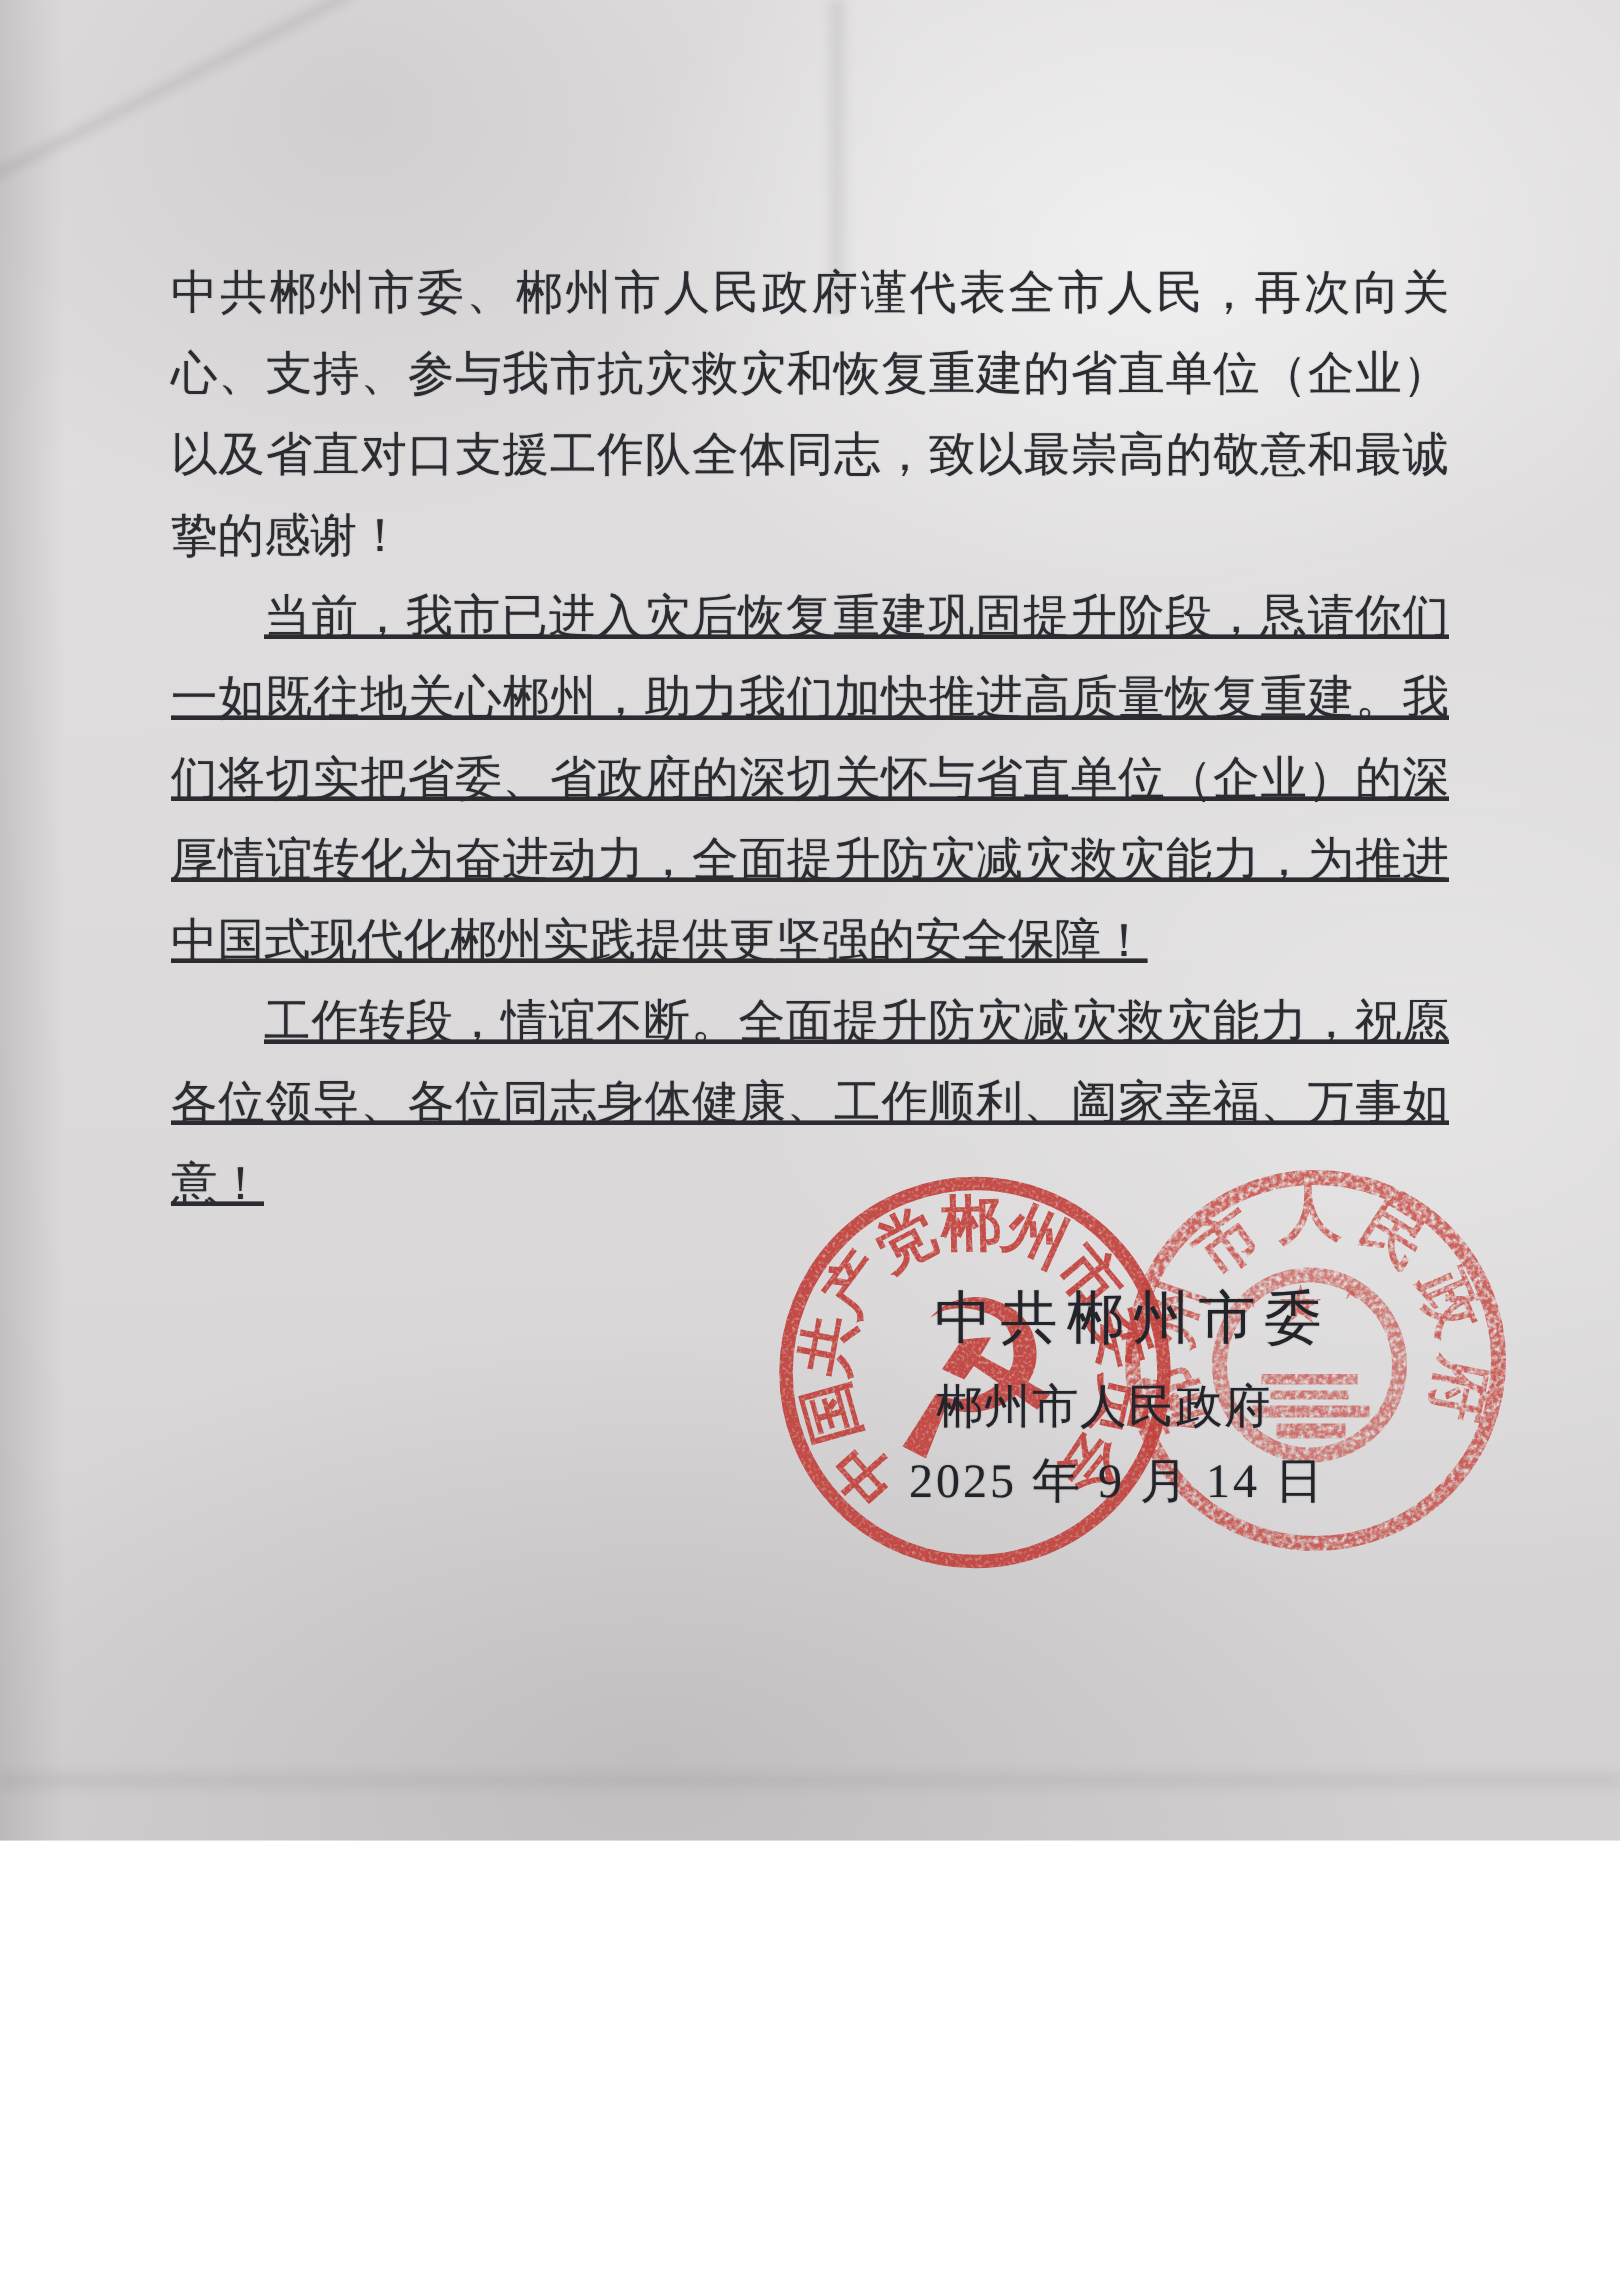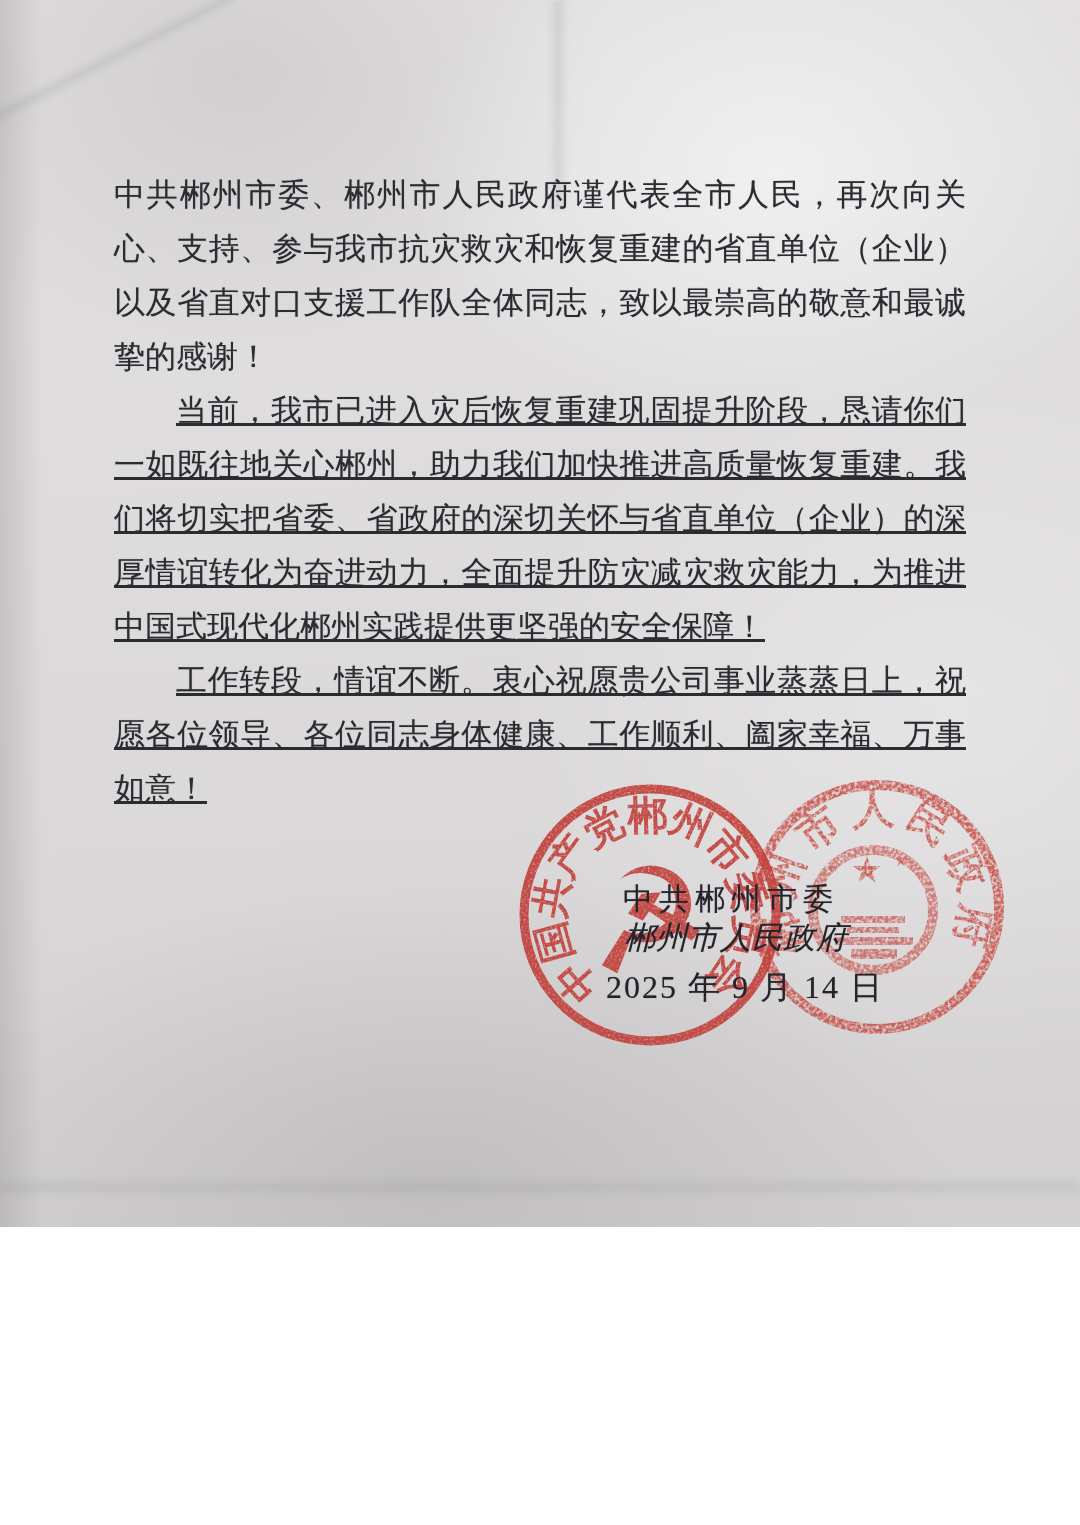--- a/index.html
+++ b/index.html
@@ -45,22 +45,22 @@
   }
   .letter-body p { margin:0; }
   .letter-body p.indented { text-indent:2em;text-decoration:underline; }
 
   .seals-svg { position:absolute; left:495px; top:770px; z-index:1; }
 
   .sig-line {
     position:absolute; z-index:3; color:#23232a;
     text-shadow:0 0 1px rgba(60,60,70,.5); white-space:nowrap;
   }
-  .sig-committee { left:623px; top:879px; font-size:30px; letter-spacing:6px; }
-  .sig-government { left:624px; top:917px; font-size:31px; letter-spacing:1px;font-style:italic; }
+  .sig-committee { left:623px; top:853px; font-size:38px; letter-spacing:6px; }
+  .sig-government { left:624px; top:917px; font-size:31px; letter-spacing:1px; }
   .sig-date { left:606px; top:966px; font-size:32px; letter-spacing:2px; }
 
   .page-number {
     position:absolute; left:898px; top:1390px; z-index:2;
     font-size:29px; letter-spacing:3px; color:#33343a;
     text-shadow:0 0 1px rgba(60,60,70,.4); white-space:nowrap;
   }
 </style>
 </head>
 <body>
@@ -71,21 +71,21 @@
   <div class="crease crease-d1"></div>
   <div class="crease crease-h1"></div>
   <div class="crease crease-h2"></div>
   <div class="crease crease-h3"></div>
   <div class="ghost ghost-1"></div>
   <div class="ghost ghost-2"></div>
 
   <div class="letter-body">
     <p>中共郴州市委、郴州市人民政府谨代表全市人民，再次向关心、支持、参与我市抗灾救灾和恢复重建的省直单位（企业）以及省直对口支援工作队全体同志，致以最崇高的敬意和最诚挚的感谢！</p>
     <p class="indented">当前，我市已进入灾后恢复重建巩固提升阶段，恳请你们一如既往地关心郴州，助力我们加快推进高质量恢复重建。我们将切实把省委、省政府的深切关怀与省直单位（企业）的深厚情谊转化为奋进动力，全面提升防灾减灾救灾能力，为推进中国式现代化郴州实践提供更坚强的安全保障！</p>
-    <p class="indented">工作转段，情谊不断。衷心祝愿贵公司事业蒸蒸日上，祝愿各位领导、各位同志身体健康、工作顺利、阖家幸福、万事如意！</p>
+    <p class="indented">工作转段，情谊不断。全面提升防灾减灾救灾能力，祝愿各位领导、各位同志身体健康、工作顺利、阖家幸福、万事如意！</p>
   </div>
 
   <svg class="seals-svg" width="540" height="300" viewBox="0 0 540 300">
     <defs>
       <filter id="grainHeavy" x="-15%" y="-15%" width="130%" height="130%">
         <feTurbulence type="fractalNoise" baseFrequency="0.32" numOctaves="3" seed="7" result="n"></feTurbulence>
         <feColorMatrix in="n" type="matrix" values="0 0 0 0 0  0 0 0 0 0  0 0 0 0 0  0 0 0 2.4 -0.5" result="m"></feColorMatrix>
         <feComposite in="SourceGraphic" in2="m" operator="in"></feComposite>
       </filter>
       <filter id="grainLight" x="-15%" y="-15%" width="130%" height="130%">

